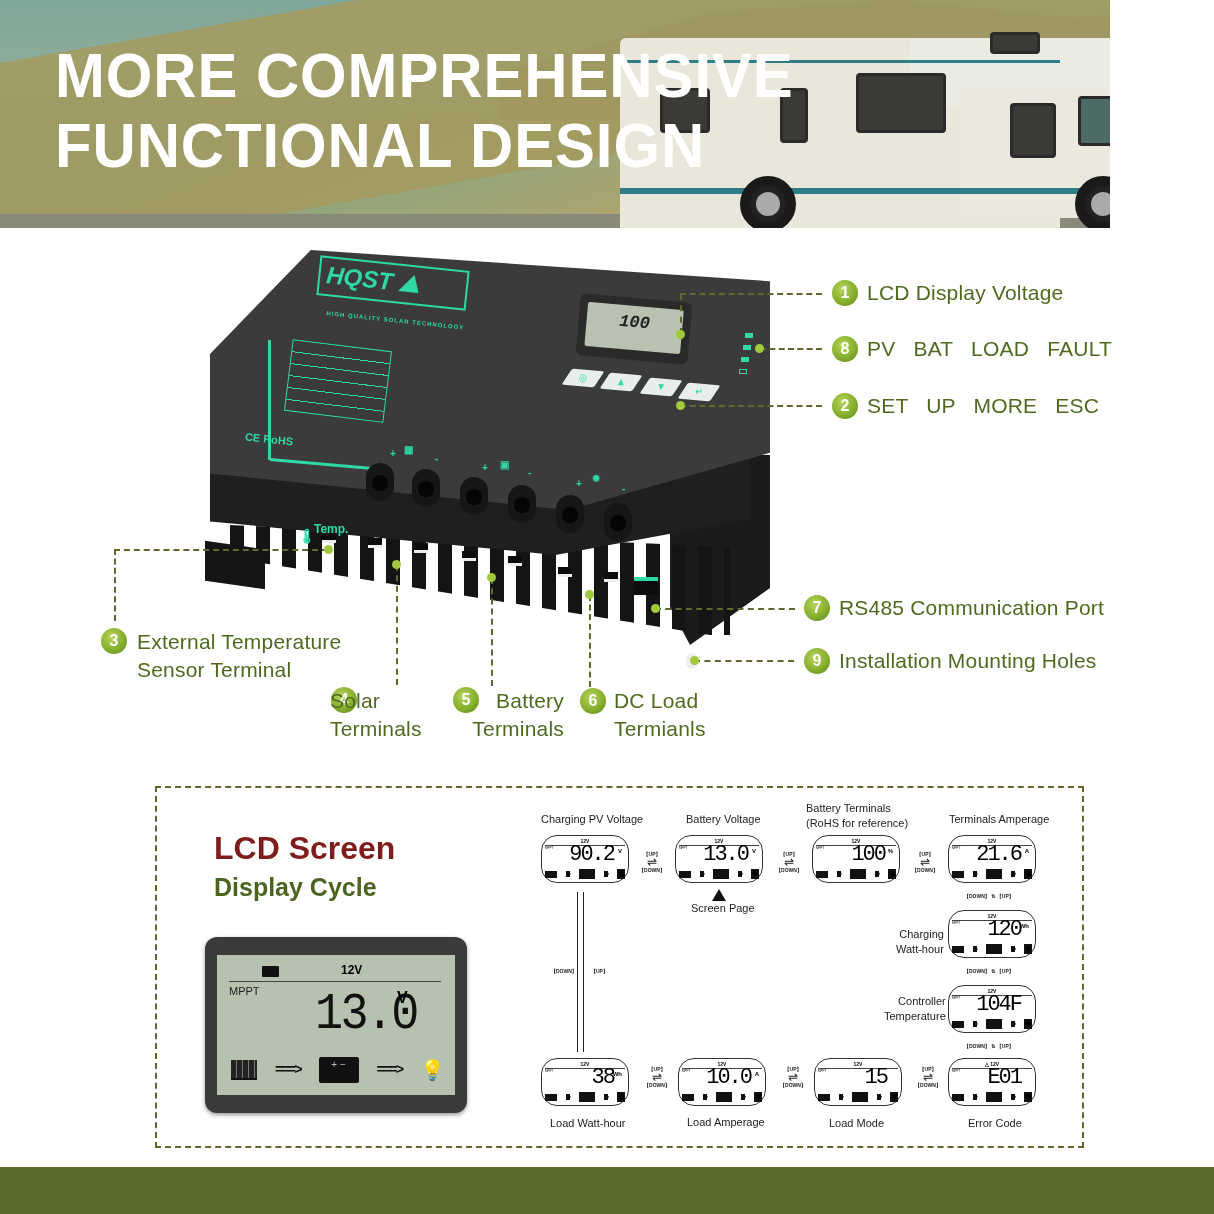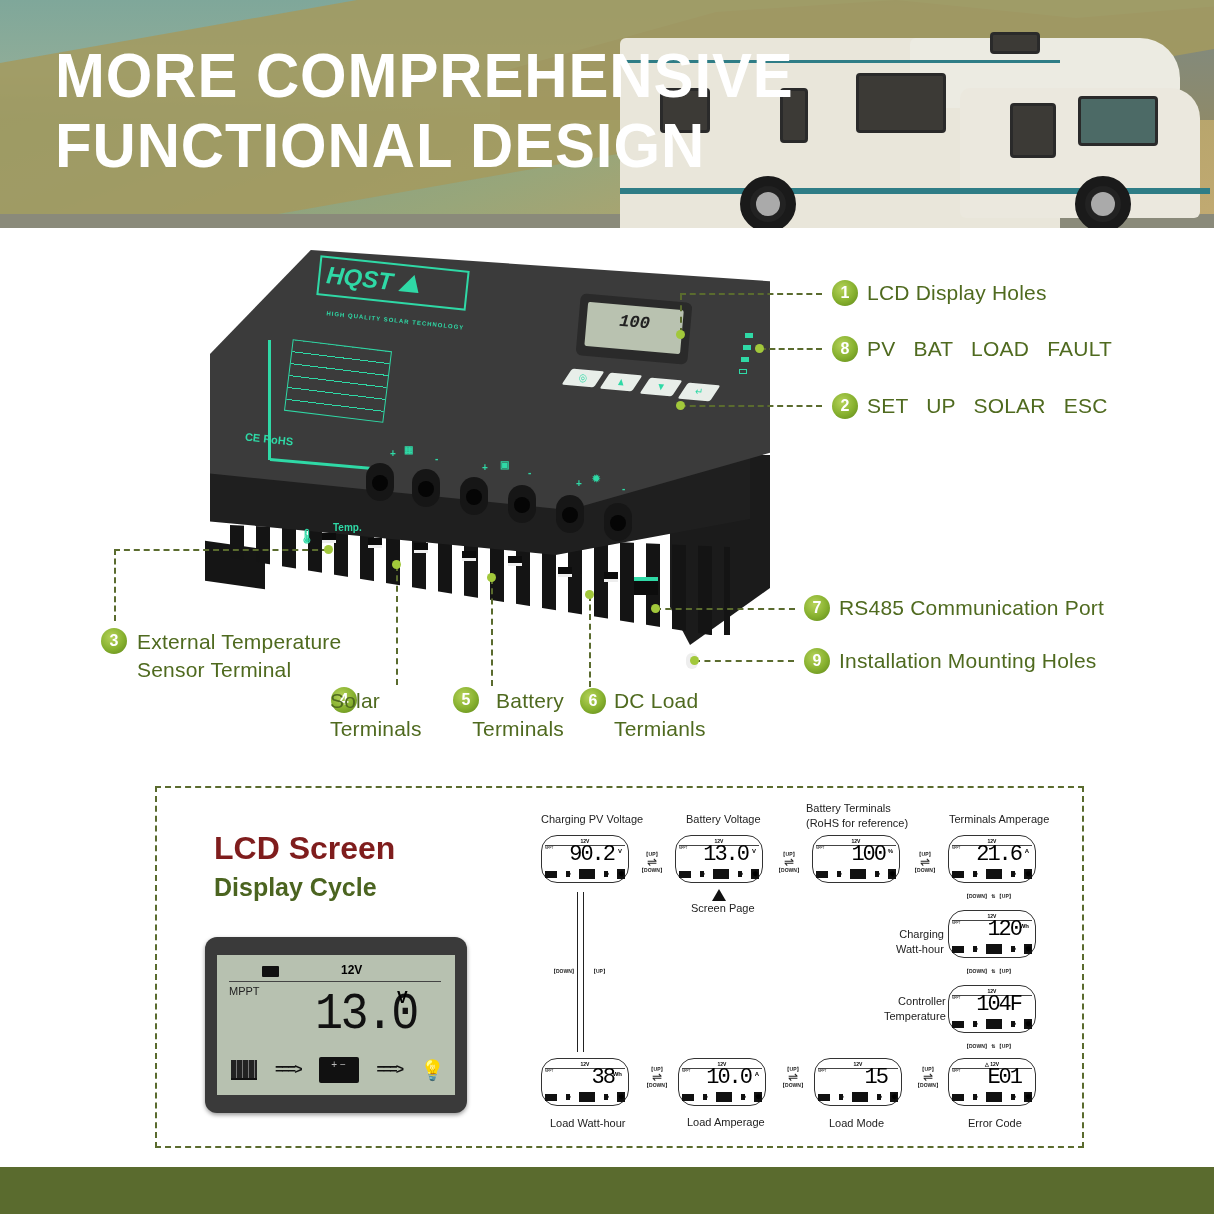--- a/index.html
+++ b/index.html
@@ -1,17 +1,17 @@
 <!DOCTYPE html>
 <html><head>
 <meta charset="utf-8">
 <style>
 *{box-sizing:border-box;margin:0;padding:0}
 body{width:1214px;height:1214px;background:#fff;position:relative;overflow:hidden;font-family:"Liberation Sans",sans-serif}
-.hero{position:absolute;left:0;top:0;width:1214px;height:228px;overflow:hidden;
+.hero{position:absolute;left:0;top:0;width:1110px;height:228px;overflow:hidden;
  background:linear-gradient(160deg,#6f9a86 0%,#7fa08a 30%,#98a67a 55%,#b3a36a 75%,#c2aa72 100%)}
 .hero .sky{position:absolute;left:0;top:0;width:1214px;height:120px;background:linear-gradient(180deg,#7fa79a,#90ad98 60%,rgba(150,170,140,0))}
 .hero .mtn{position:absolute;left:-40px;top:70px;width:1300px;height:200px;background:#a59a5e;transform:skewY(-10deg);transform-origin:left;opacity:.85}
 .hero .mtn2{position:absolute;left:500px;top:0px;width:720px;height:120px;background:linear-gradient(180deg,#7c8a86,#8e8a6a);clip-path:polygon(0 60%,30% 10%,55% 0,80% 15%,100% 5%,100% 100%,0 100%)}
 .hero .road{position:absolute;left:0;top:214px;width:1214px;height:14px;background:#8a8a7a}
 .rv{position:absolute;left:620px;top:18px;width:580px;height:210px}
 .rv .body{position:absolute;left:0;top:20px;width:440px;height:195px;background:#e9e6da;border-radius:6px}
 .rv .cab{position:absolute;left:340px;top:70px;width:240px;height:130px;background:#ebe8de;border-radius:10px 30px 6px 6px}
 .rv .over{position:absolute;left:290px;top:20px;width:270px;height:70px;background:#ecebe2;border-radius:6px 40px 20px 6px}
 .rv .stripe{position:absolute;left:0;top:170px;width:590px;height:6px;background:#2f7d86}
@@ -166,48 +166,48 @@
   <span class="lbl-g" style="left:402px;top:228px">✹</span>
   <span class="lbl-g" style="left:432px;top:238px">-</span>
 
   <div class="term" style="left:176px;top:218px"></div>
   <div class="term" style="left:222px;top:224px"></div>
   <div class="term" style="left:270px;top:232px"></div>
   <div class="term" style="left:318px;top:240px"></div>
   <div class="term" style="left:366px;top:250px"></div>
   <div class="term" style="left:414px;top:258px"></div>
 
-  <span class="lbl-g" style="left:143px;top:277px;font-size:10px">Temp.</span>
+  <span class="lbl-g" style="left:124px;top:277px;font-size:12px">Temp.</span>
   <span class="lbl-g" style="left:108px;top:283px;font-size:14px">🌡</span>
   <div class="port" style="left:132px;top:288px"></div>
   <div class="port" style="left:178px;top:293px"></div>
   <div class="port" style="left:224px;top:298px"></div>
   <div class="port" style="left:272px;top:306px"></div>
   <div class="port" style="left:318px;top:311px"></div>
   <div class="port" style="left:368px;top:322px"></div>
   <div class="port" style="left:414px;top:327px"></div>
   <div class="rj" style="left:444px;top:332px"></div>
   <div style="position:absolute;left:496px;top:408px;width:12px;height:16px;border-radius:6px;background:#eee"></div>
 </div>
 
 <div class="dotline v" style="left:680px;top:294px;height:40px"></div>
 <div class="dotline h" style="left:680px;top:293px;width:142px"></div>
 <div class="pin" style="left:676px;top:330px"></div>
 <div class="badge" style="left:832px;top:280px">1</div>
-<div class="clabel" style="left:867px;top:281px">LCD Display Holes</div>
+<div class="clabel" style="left:867px;top:281px">LCD Display Voltage</div>
 
 <div class="dotline h" style="left:760px;top:348px;width:62px"></div>
 <div class="pin" style="left:755px;top:344px"></div>
 <div class="badge" style="left:832px;top:336px">8</div>
 <div class="clabel" style="left:867px;top:337px;white-space:pre">PV   BAT   LOAD   FAULT</div>
 
 <div class="dotline h" style="left:680px;top:405px;width:142px"></div>
 <div class="pin" style="left:676px;top:401px"></div>
 <div class="badge" style="left:832px;top:393px">2</div>
-<div class="clabel" style="left:867px;top:394px;white-space:pre">SET   UP   SOLAR   ESC</div>
+<div class="clabel" style="left:867px;top:394px;white-space:pre">SET   UP   MORE   ESC</div>
 
 <div class="dotline h" style="left:655px;top:608px;width:140px"></div>
 <div class="pin" style="left:651px;top:604px"></div>
 <div class="badge" style="left:804px;top:595px">7</div>
 <div class="clabel" style="left:839px;top:596px">RS485 Communication Port</div>
 
 <div class="dotline h" style="left:694px;top:660px;width:100px"></div>
 <div class="pin" style="left:690px;top:656px"></div>
 <div class="badge" style="left:804px;top:648px">9</div>
 <div class="clabel" style="left:839px;top:649px">Installation Mounting Holes</div>

